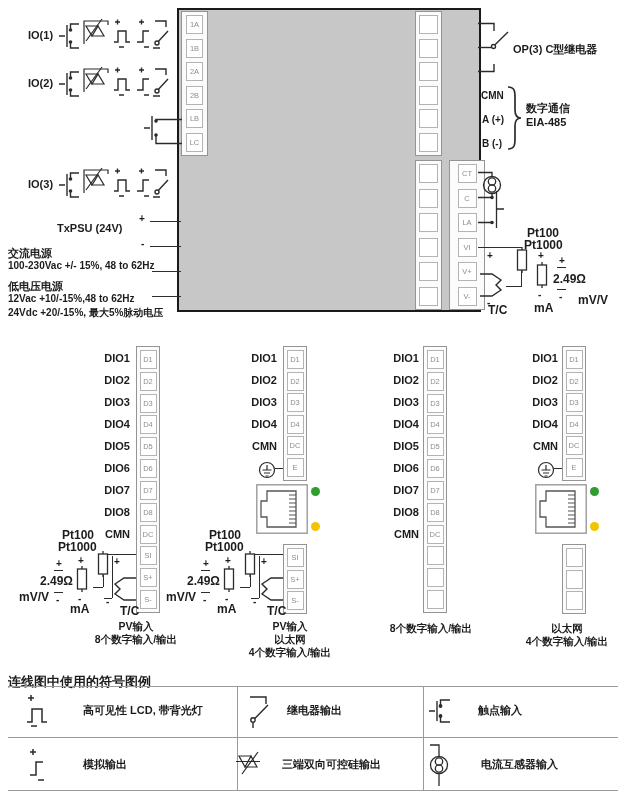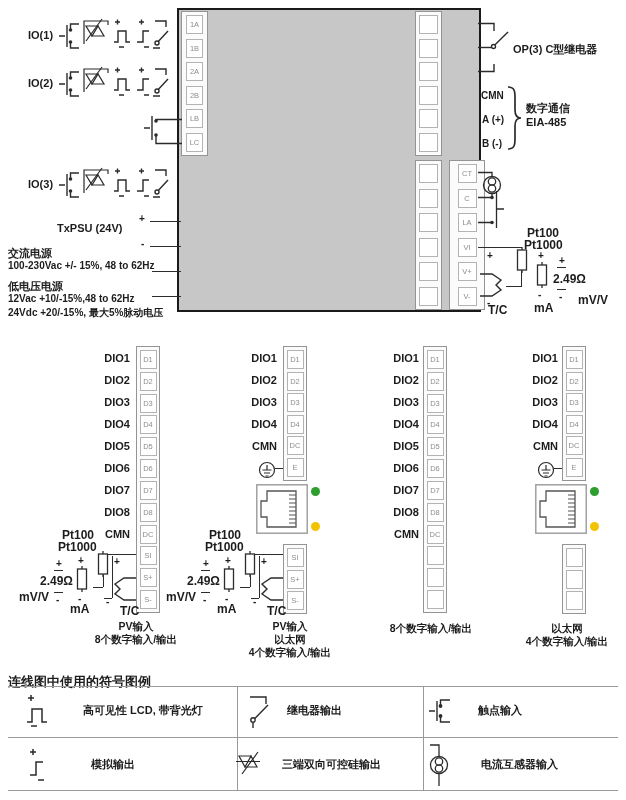--- a/index.html
+++ b/index.html
@@ -427,21 +427,21 @@
     </svg>
   <div class="lbl f11" style="left:287px;top:703px;">继电器输出</div>
   <svg class="icon" style="left:428px;top:692px;" width="26" height="38" viewBox="0 0 26 38">
       <use href="#sym-contact"></use>
     </svg>
   <div class="lbl f11" style="left:478px;top:703px;">触点输入</div>
 
   <svg class="icon" style="left:26px;top:746px;" width="26" height="38" viewBox="0 0 26 38">
       <use href="#sym-analog"></use>
     </svg>
-  <div class="lbl f11" style="left:83px;top:757px;margin-left:8px;">模拟输出</div>
+  <div class="lbl f11" style="left:83px;top:757px;">模拟输出</div>
   <svg class="icon" style="left:234px;top:750px;" width="32" height="26" viewBox="0 0 32 26">
       <use href="#sym-triac"></use>
     </svg>
   <div class="lbl f11" style="left:282px;top:757px;">三端双向可控硅输出</div>
   <svg class="icon" style="left:426px;top:742px;" width="26" height="46" viewBox="0 0 26 46">
       <use href="#sym-ctleg"></use>
     </svg>
   <div class="lbl f11" style="left:481px;top:757px;">电流互感器输入</div>
 
 </div>

